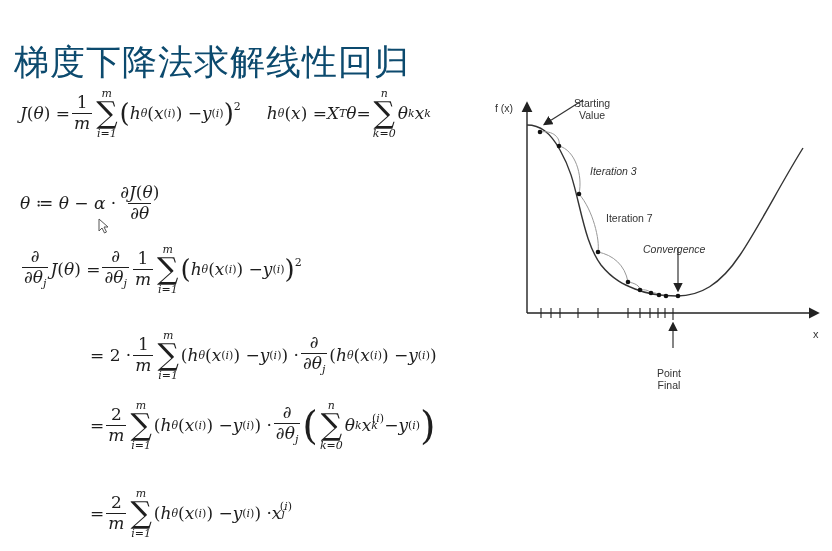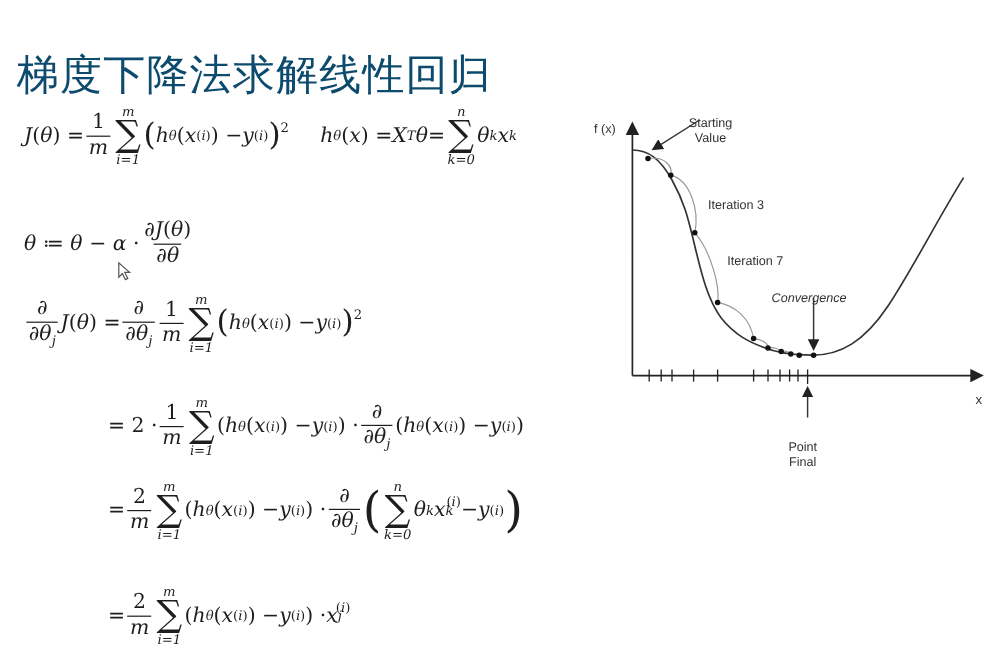--- a/index.html
+++ b/index.html
@@ -207,20 +207,20 @@
     <line x1="178" y1="268" x2="178" y2="244" stroke="#333" stroke-width="1.2" marker-end="url(#ah)"></line>
   </svg>
 
   <div class="dlabel" style="left:0px; top:10px;">f (x)</div>
   <div class="dlabel" style="left:318px; top:236px; font-size:11px;">x</div>
 
   <div class="dlabel" style="left:79px; top:5px;">
     <div>Starting</div>
     <div>Value</div>
   </div>
-  <div class="dlabel" style="left:95px; top:73px;">Iteration 3</div>
+  <div class="dlabel" style="left:95px; top:73px;font-style:italic;">Iteration 3</div>
   <div class="dlabel" style="left:111px; top:120px;">Iteration 7</div>
   <div class="dlabel" style="left:148px; top:151px;font-style:italic;">Convergence</div>
   <div class="dlabel" style="left:162px; top:275px;">
     <div>Point</div>
     <div>Final</div>
   </div>
 </div>
 
 </body></html>

